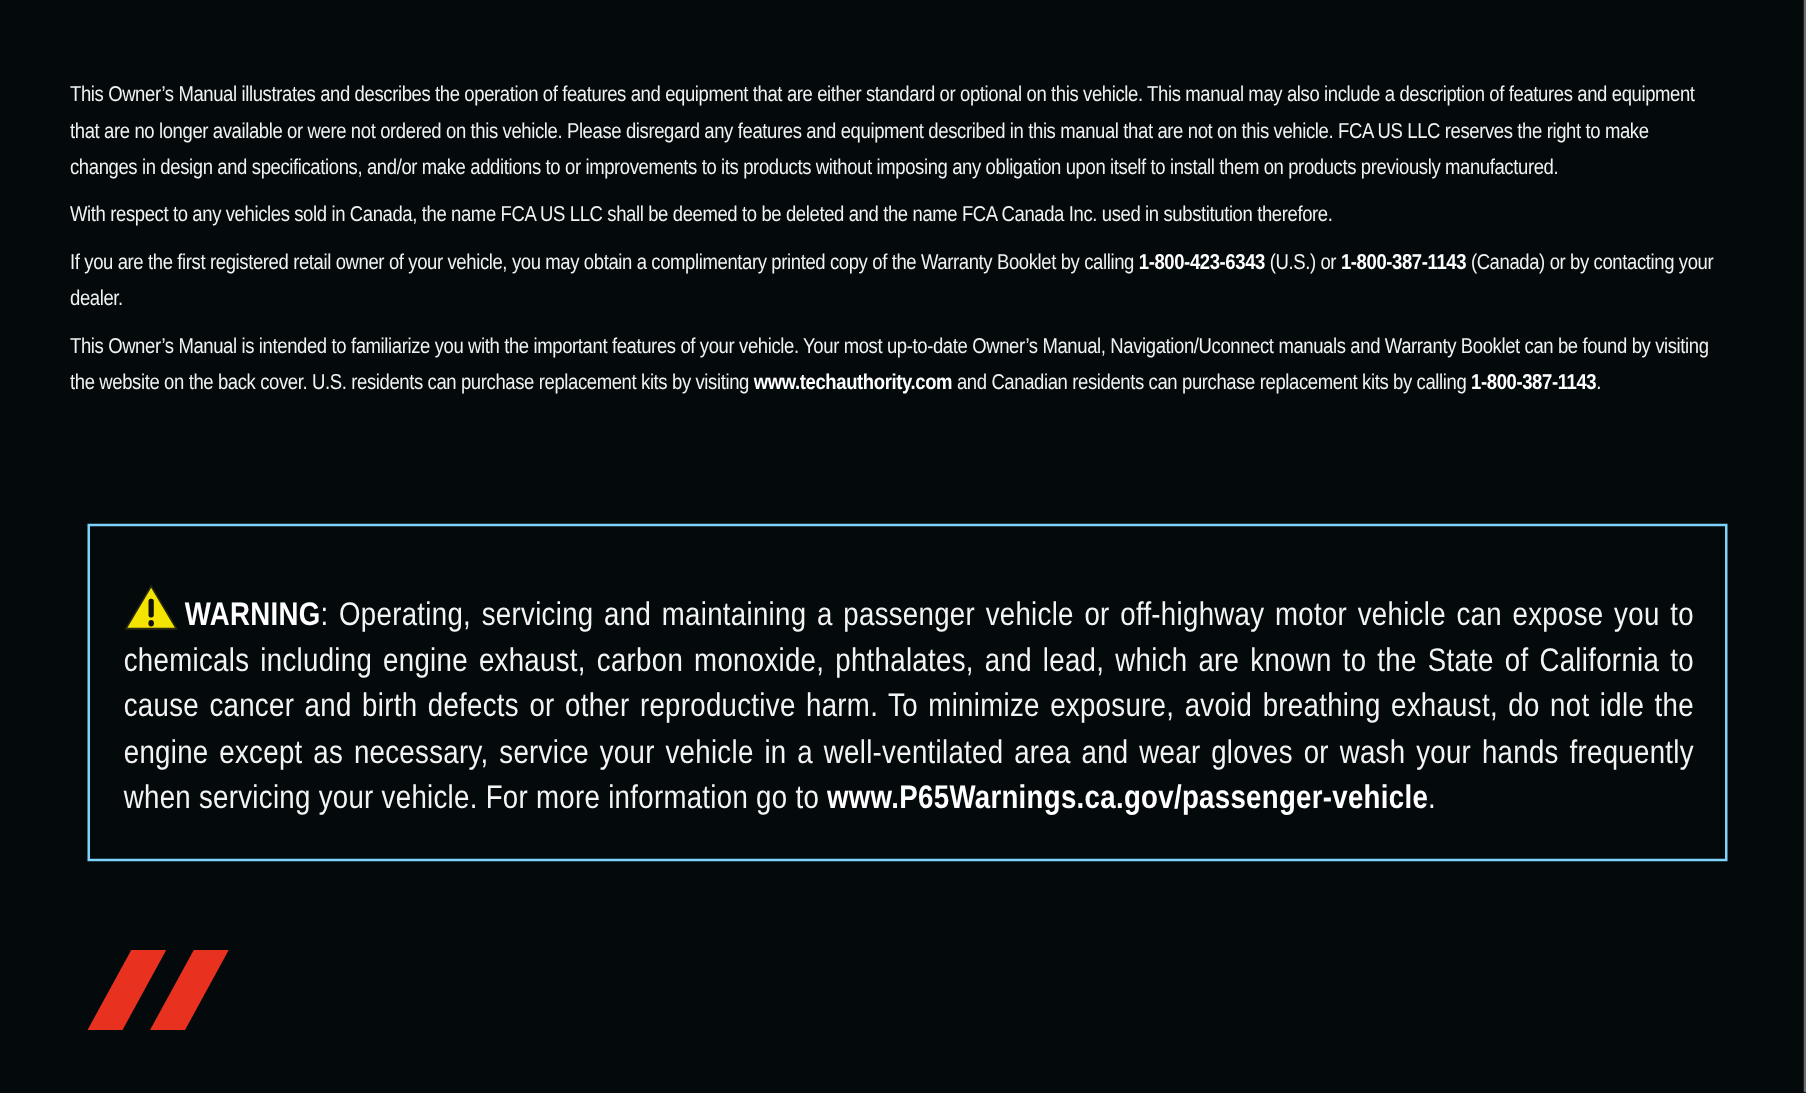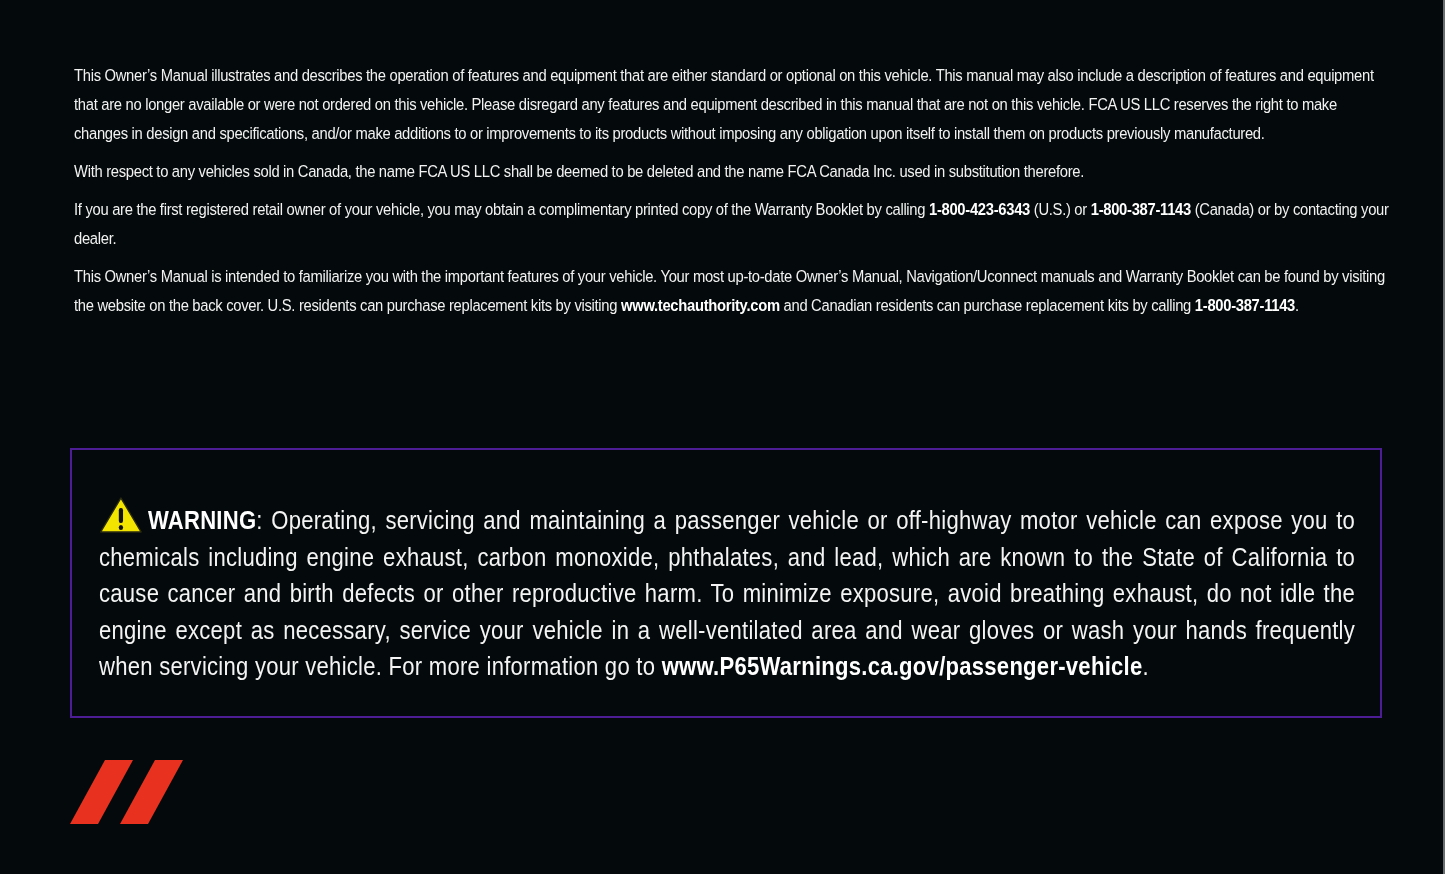--- a/index.html
+++ b/index.html
@@ -8,35 +8,35 @@
     background:#040a0b;
     position:relative;
     font-family:"Liberation Sans", "DejaVu Sans", sans-serif;
     color:#f2f2f2;
   }
   .right-edge {
     position:absolute; right:0; top:0; width:2px; height:874px;
     background:#6c6f70;
   }
   .intro {
-    position:absolute; left:74px; top:61px; width:1320px;
+    position:absolute; left:56px; top:61px; width:1320px;
   }
   .intro p {
     margin:0 0 9px 0;
     font-size:17.2px;
     line-height:29px;
     letter-spacing:-0.35px;
     transform:scaleX(0.86);
     transform-origin:left top;
     width:1535px;
   }
   b { font-weight:bold; color:#ffffff; }
   .warning-box {
-    position:absolute; left:70px; top:448px; width:1308px; height:266px;
-    border:2px solid #4c1d95;
+    position:absolute; left:70px; top:419px; width:1308px; height:266px;
+    border:2px solid #7dd3fc;
   }
   .warning-text {
     position:absolute; left:27px; top:47px;
     width:1490px;
     transform:scaleX(0.843);
     transform-origin:left top;
     font-size:26.2px; line-height:36.5px;
     letter-spacing:0.3px;
     text-align:justify;
     color:#f4f4f4;

